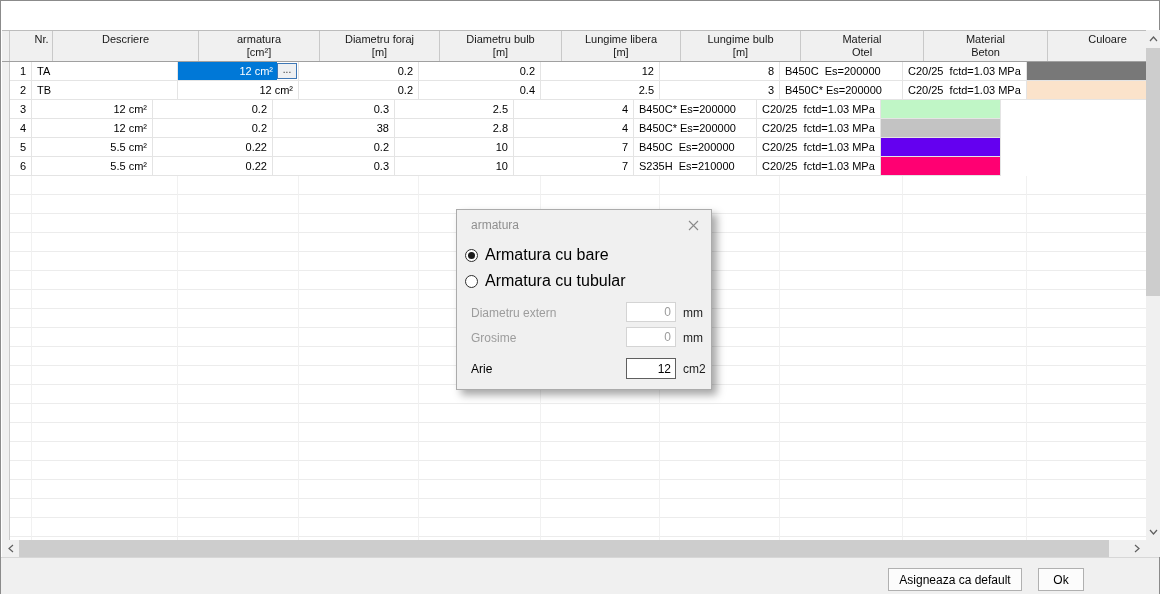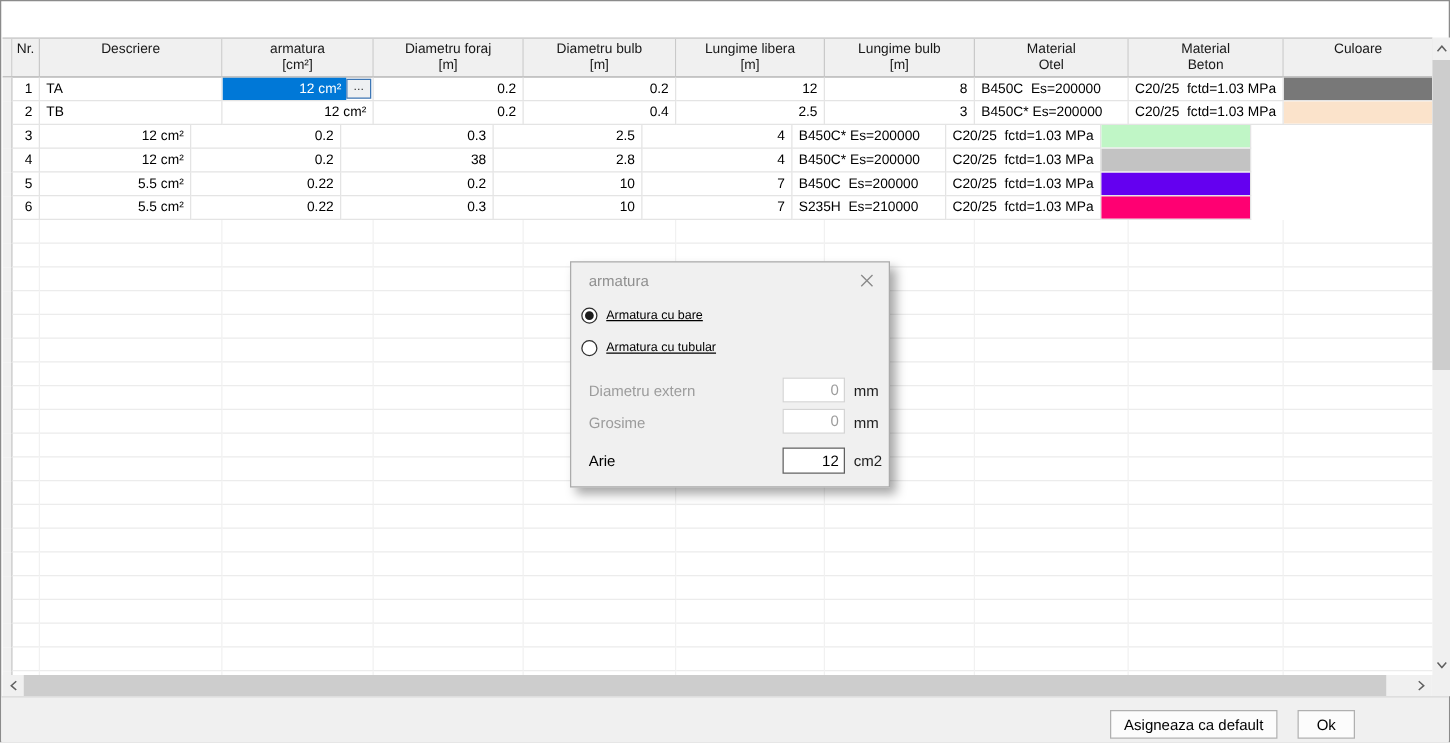--- a/index.html
+++ b/index.html
@@ -57,21 +57,21 @@
          font-family:"Liberation Sans", sans-serif; font-size:12px; color:#000; text-align:center; line-height:20px; padding:0; }
   .btn-assign { left:887px; width:134px; }
   .btn-ok     { left:1037px; width:46px; }
   .btn-cancel { left:1162px; width:77px; }
 
   
   .popup { position:absolute; left:455px; top:208px; width:256px; height:181px; background:#f0f0f0;
            border:1px solid #ababab; box-shadow:5px 5px 8px rgba(0,0,0,0.35); box-sizing:border-box; }
   .popup-title { position:absolute; left:14px; top:8px; font-size:12px; color:#8f8f8f; }
   .popup-close { position:absolute; right:11px; top:9px; width:14px; height:14px; display:flex; align-items:center; justify-content:center; }
-  .radio-row { position:absolute; left:8px; display:flex; align-items:center; font-size:10px; color:#000;text-decoration:underline; }
+  .radio-row { position:absolute; left:8px; display:flex; align-items:center; font-size:16px; color:#000; }
   .radio-row.r1 { top:36px; } .radio-row.r2 { top:62px; }
   .radio { width:13px; height:13px; border:1px solid #2e2e2e; border-radius:50%; background:#fff; box-sizing:border-box; position:relative; margin-right:7px; }
   .radio.checked::after { content:""; position:absolute; left:2px; top:2px; right:2px; bottom:2px; border-radius:50%; background:#1c1c1c; }
   .field-label { position:absolute; left:14px; font-size:12px; color:#000; }
   .field-label.dim { color:#9c9c9c; }
   .field-input { position:absolute; left:169px; width:50px; height:20px; box-sizing:border-box; background:#fff;
                  font-family:"Liberation Sans", sans-serif; font-size:12px; text-align:right; padding:0 4px; }
   .field-input.dim { border:1px solid #d4d4d4; color:#9c9c9c; }
   .field-input.active { border:1px solid #5f5f5f; color:#000; height:21px; }
   .field-unit { position:absolute; left:226px; font-size:12px; color:#1d1d1d; }
@@ -81,21 +81,21 @@
 </style>
 </head>
 <body>
 
 <div class="window">
 
 
   <div class="grid">
     <div class="header-row" id="grid-header">
         <div class="rowstrip"></div>
-        <div class="h-cell" style="width: 22px;">
+        <div class="h-cell" style="width: 22px; margin-left: 21px;">
           <div>Nr.</div>
           <div></div>
         </div>
         <div class="h-cell" style="width: 146px;">
           <div>Descriere</div>
           <div></div>
         </div>
         <div class="h-cell" style="width: 121px;">
           <div>armatura</div>
           <div>[cm²]</div>

